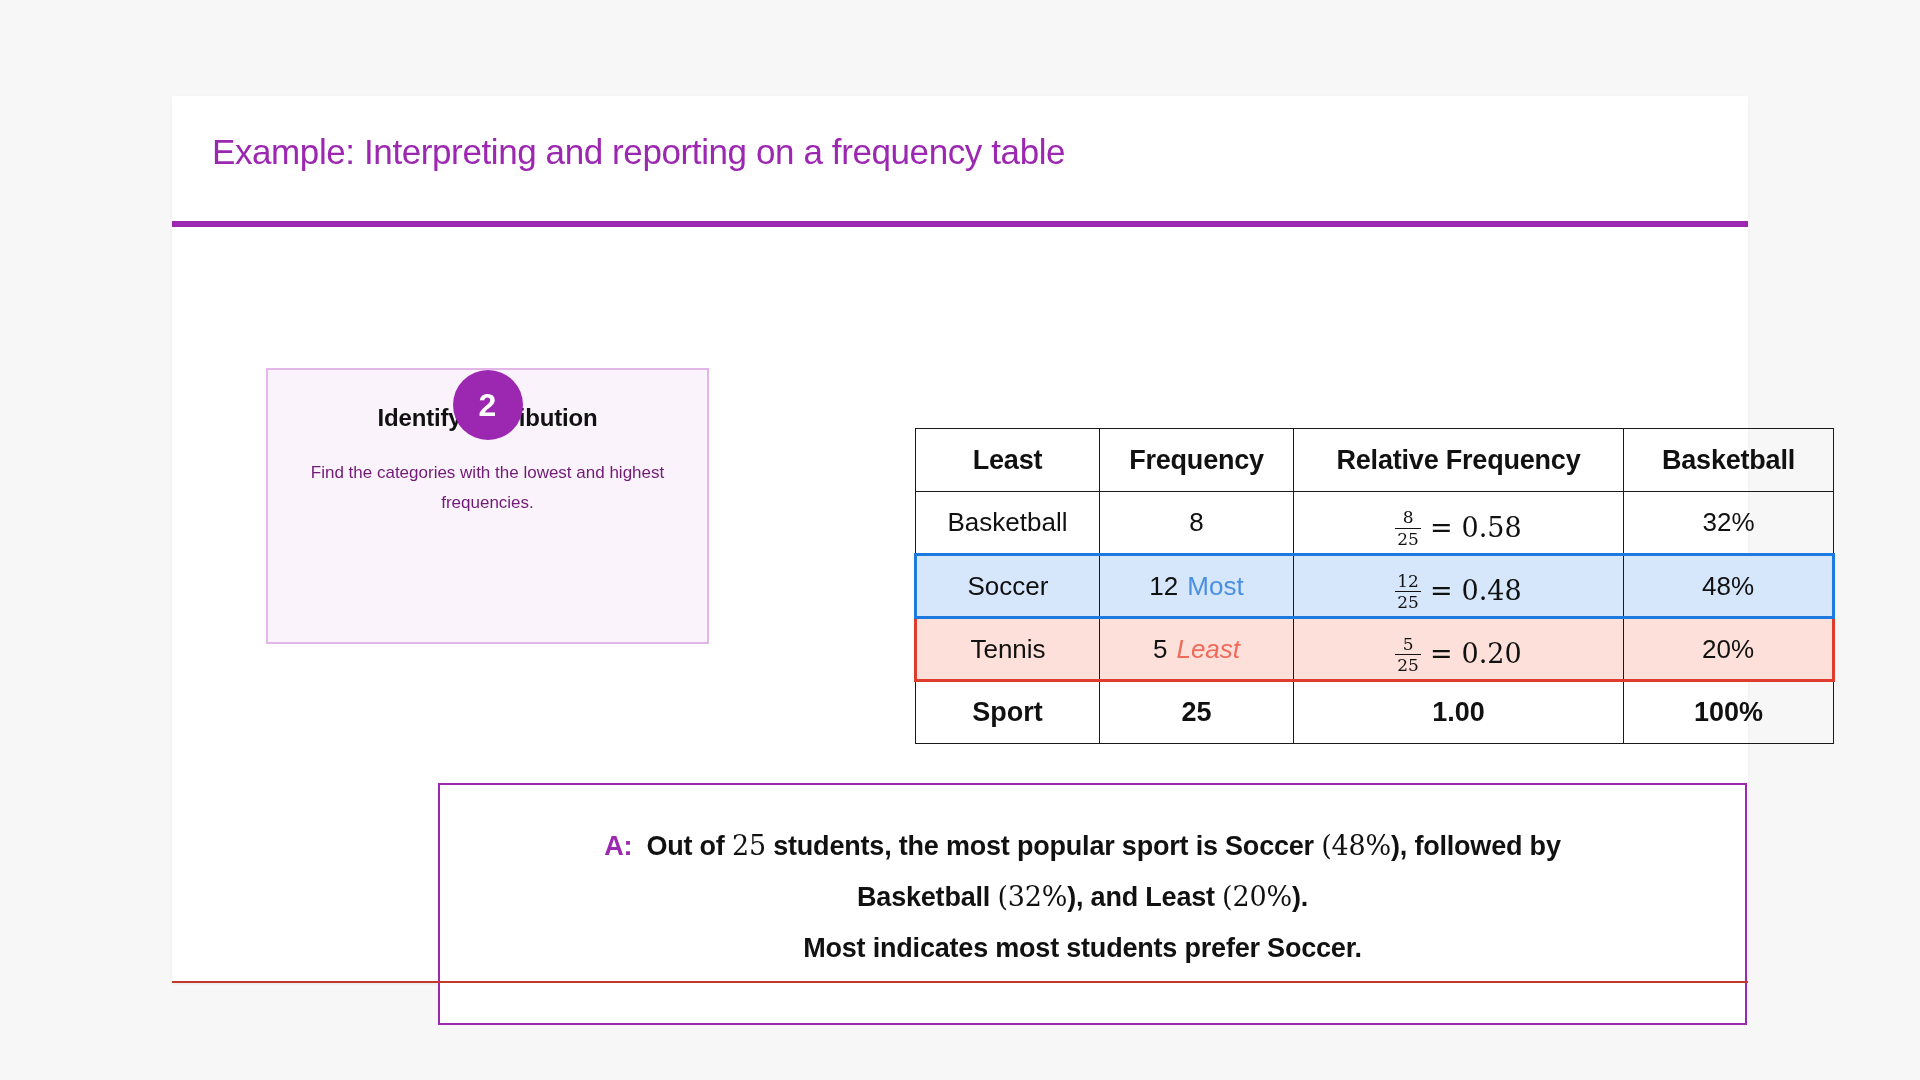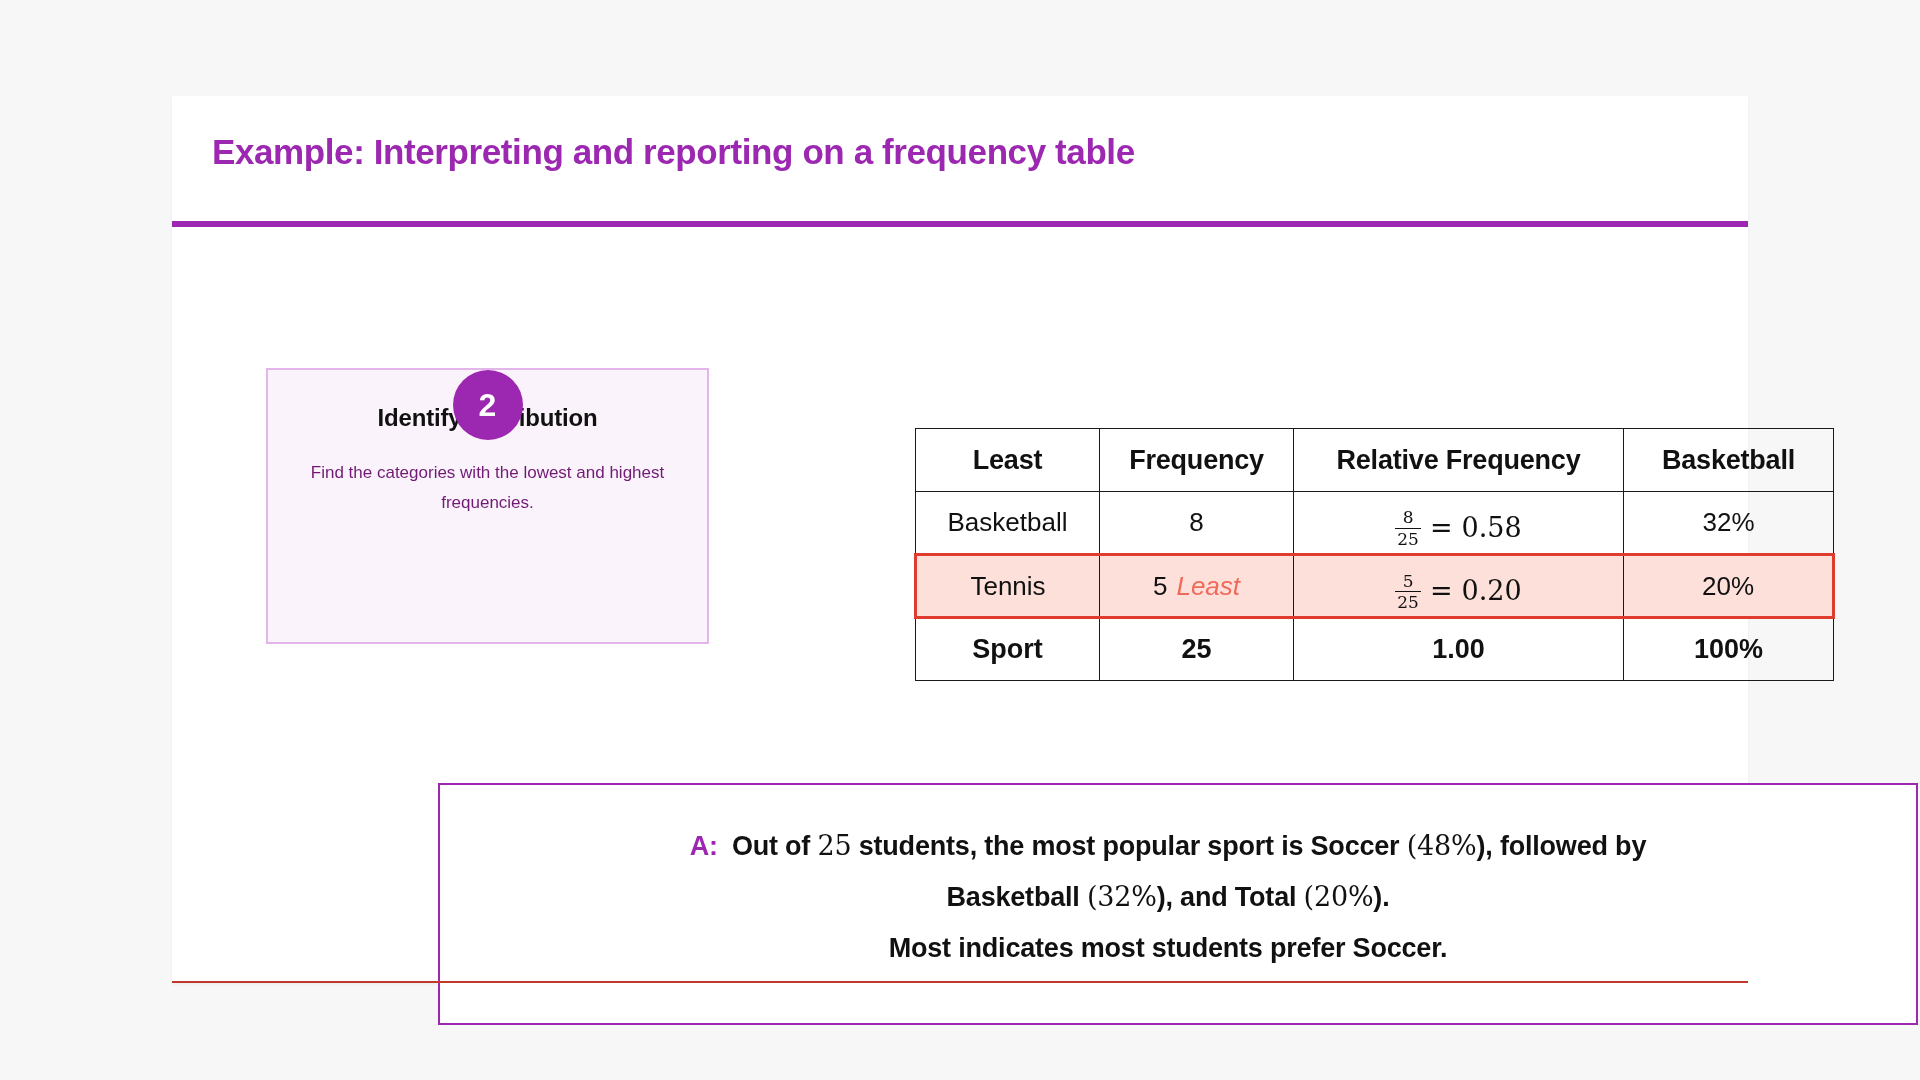--- a/index.html
+++ b/index.html
@@ -45,21 +45,21 @@
   .title-area {
     position: absolute;
     left: 40px;
     top: 36px;
     right: 0;
   }
 
   .slide-title {
     font-family: "Liberation Sans", sans-serif;
     font-size: 35px;
-    font-weight: 700;
+    font-weight: 400;
     letter-spacing: -0.4px;
     color: #9c27b0;
     white-space: nowrap;
   }
 
   .title-divider {
     position: absolute;
     left: 0;
     top: 125px;
     width: 1576px;
@@ -213,21 +213,21 @@
   .math-inline {
     font-family: "DejaVu Serif", "Liberation Serif", serif;
     font-weight: 400;
   }
 
   
   .answer-box {
     position: absolute;
     left: 266px;
     top: 687px;
-    width: 1480px;
+    width: 1309px;
     min-height: 242px;
     border: 2px solid #9c27b0;
     background: #ffffff;
     padding: 36px 60px 34px 40px;
     text-align: center;
   }
 
   .answer-line {
     font-size: 27px;
     font-weight: 700;
@@ -291,20 +291,37 @@
                 <span class="num">8</span>
                 <span class="den">25</span>
               </span>
               <span>=</span>
               <span>0.58</span>
             </span>
           </td>
           <td>32%</td>
         </tr>
 
+        <tr class="row-most">
+          <td class="sport-cell">Soccer</td>
+          <td>
+            <span>12</span><span class="tag-most">Most</span>
+          </td>
+          <td>
+            <span class="math">
+              <span class="frac">
+                <span class="num">12</span>
+                <span class="den">25</span>
+              </span>
+              <span>=</span>
+              <span>0.48</span>
+            </span>
+          </td>
+          <td>48%</td>
+        </tr>
 
         <tr class="row-least">
           <td class="sport-cell">Tennis</td>
           <td>
             <span>5</span><span class="tag-least">Least</span>
           </td>
           <td>
             <span class="math">
               <span class="frac">
                 <span class="num">5</span>
@@ -325,19 +342,19 @@
         </tr>
       </tbody>
     </table>
   </div>
 
   <div class="answer-box">
     <div class="answer-line">
       <span class="answer-prefix">A:</span><span>Out of </span><span class="math-inline">25</span><span> students, the most popular sport is Soccer </span><span class="math-inline">(</span><span class="math-inline">48%</span><span>), followed by</span>
     </div>
     <div class="answer-line">
-      <span>Basketball </span><span class="math-inline">(</span><span class="math-inline">32%</span><span>), and Total </span><span class="math-inline">(</span><span class="math-inline">20%</span><span>).</span>
+      <span>Basketball </span><span class="math-inline">(</span><span class="math-inline">32%</span><span>), and Least </span><span class="math-inline">(</span><span class="math-inline">20%</span><span>).</span>
     </div>
     <div class="answer-line">Most indicates most students prefer Soccer.</div>
   </div>
 
   <div class="slide-bottom-rule"></div>
 </div>
 
 </body></html>

